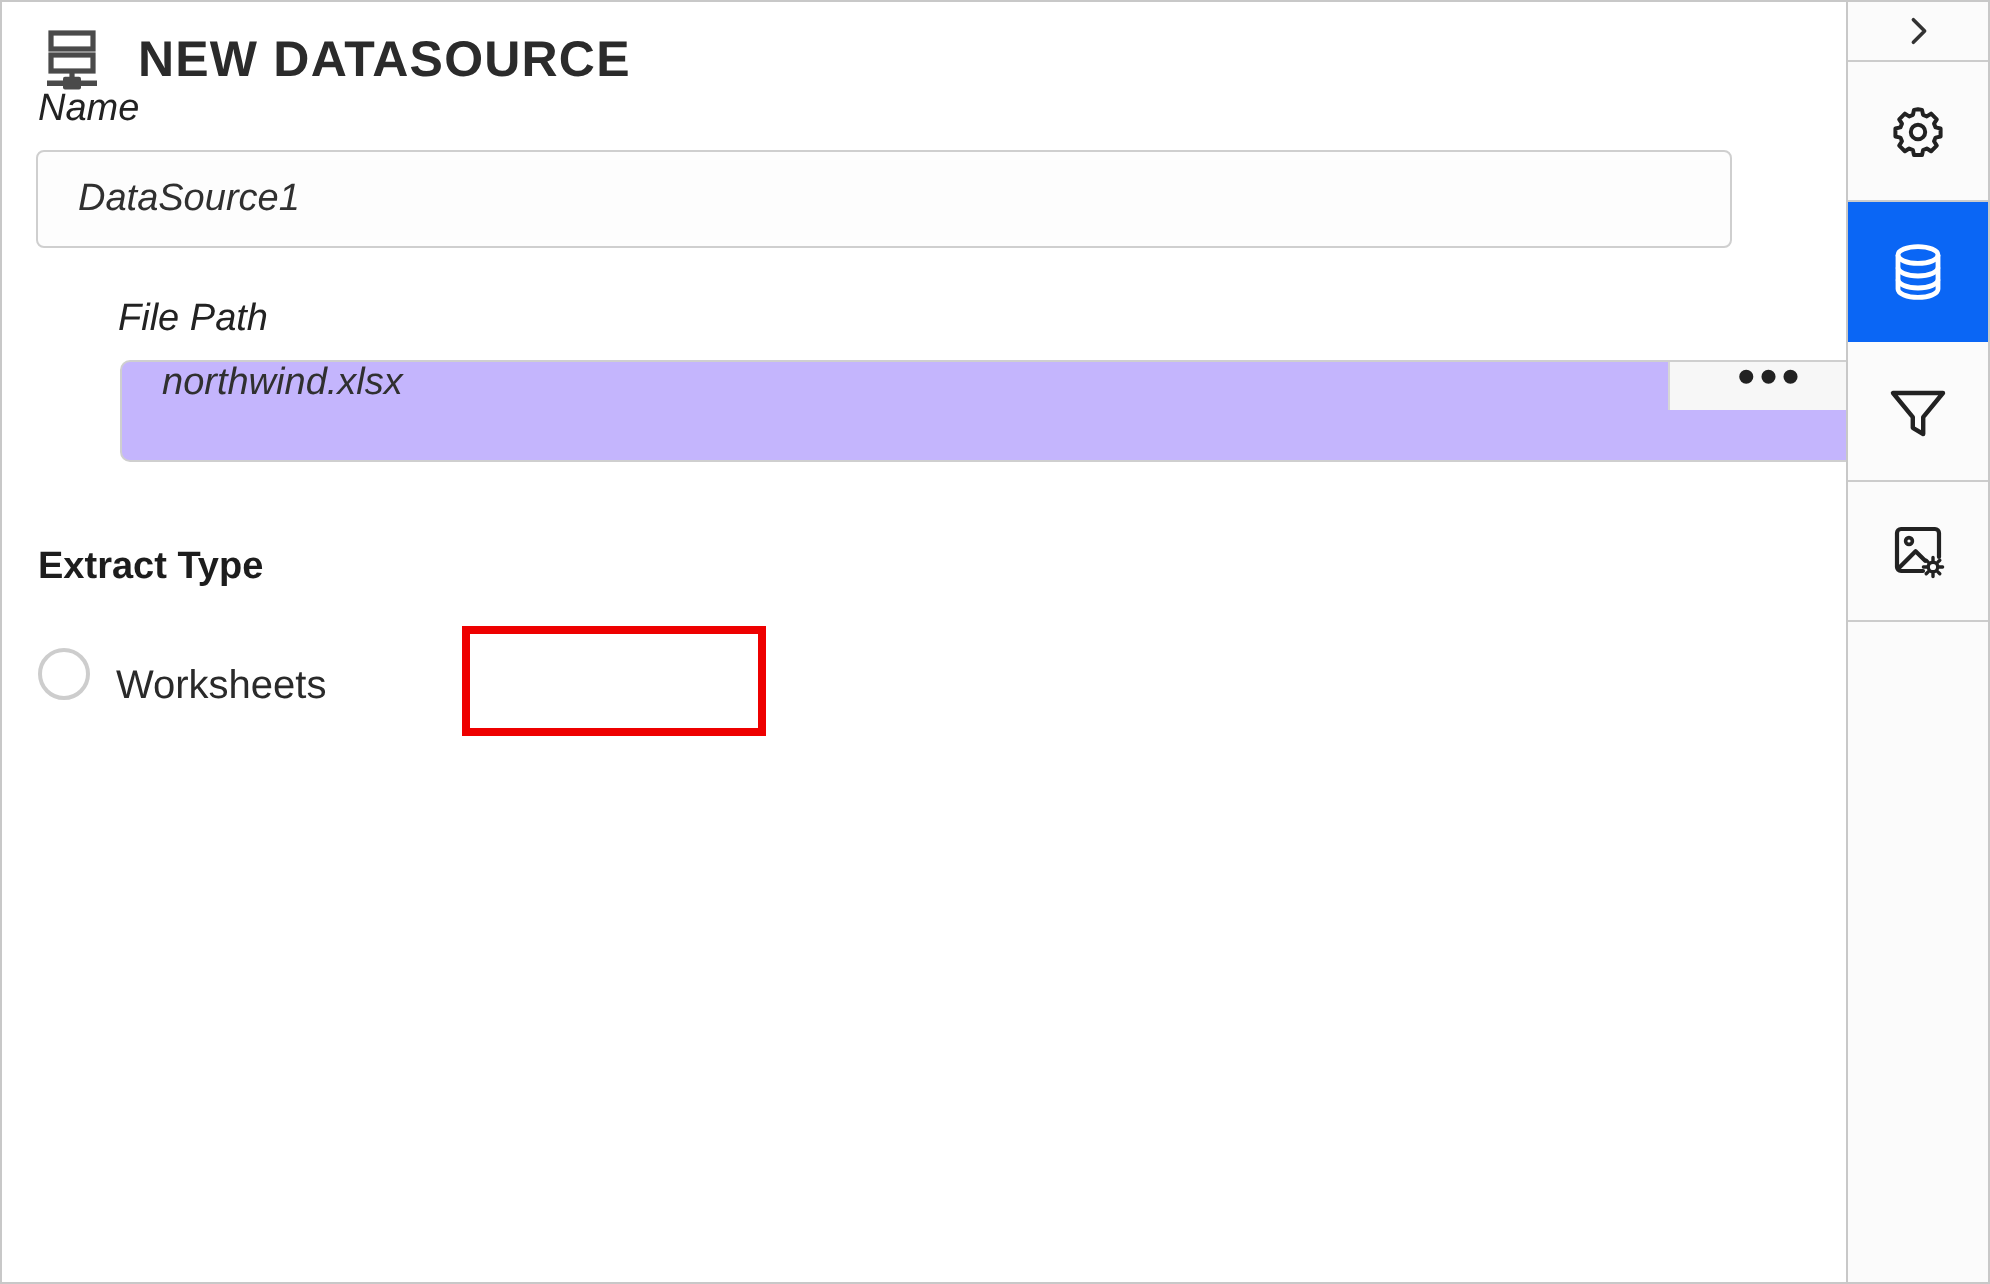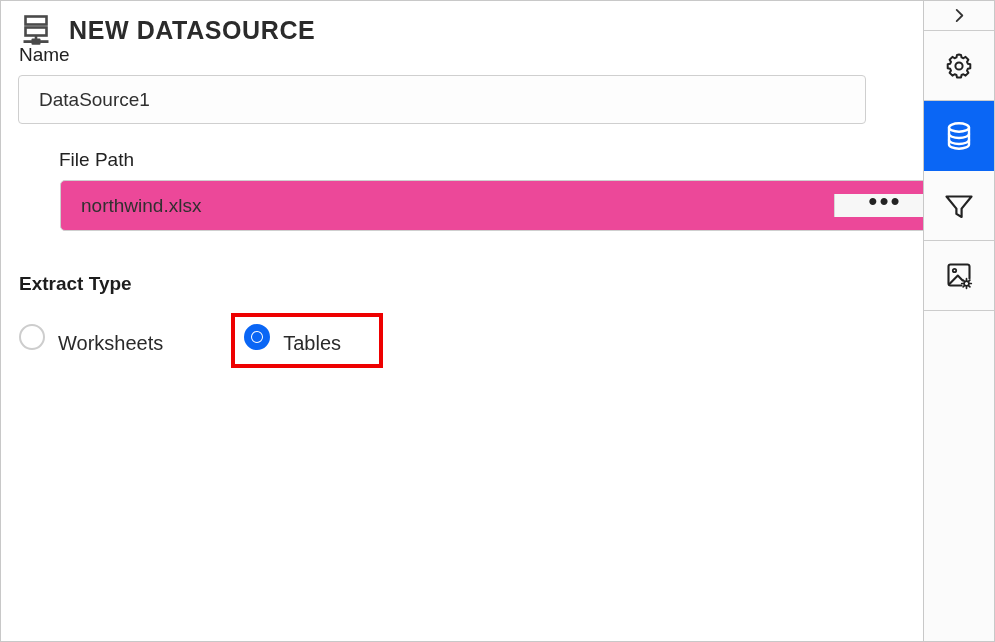--- a/index.html
+++ b/index.html
@@ -59,21 +59,21 @@
   }
 
   .field-label {
     font-size: 19px;
     color: #222222;
     font-weight: 400;
     padding: 0 0 0 18px;
     line-height: 1;
   }
 
-  .field-block { padding-top: 0; }
+  .field-block { padding-top: 0; font-style: italic; }
 
   .text-input {
     box-sizing: border-box;
     margin: 11px 0 0 17px;
     width: 848px;
     height: 49px;
     border: 1px solid #cfcfcf;
     border-radius: 4px;
     background: #fdfdfd;
     display: flex;
@@ -105,23 +105,23 @@
     flex: 0 0 24px;
   }
 
   .path-row {
     box-sizing: border-box;
     margin: 11px 0 0 19px;
     width: 876px;
     height: 51px;
     border: 1px solid #cfcfcf;
     border-radius: 5px;
-    background: #ec4899;
-    display: flex;
-    align-items: center;
+    background: #c4b5fd;
+    display: flex;
+    align-items: flex-start;
     overflow: hidden;
   }
   .path-value {
     flex: 1 1 auto;
     display: flex;
     align-items: center;
     padding: 0 20px;
     font-size: 19px;
     color: #303030;
     min-width: 0;
@@ -305,24 +305,20 @@
 
     <div>
       <div class="extract-label">Extract Type</div>
       <div class="radio-row">
 
         <div class="radio-option first">
           <span class="radio-circle"></span>
           <span class="radio-text">Worksheets</span>
         </div>
 
-        <div class="radio-option boxed">
-          <span class="radio-circle checked"></span>
-          <span class="radio-text">Tables</span>
-        </div>
 
         <div class="highlight-box"></div>
       </div>
     </div>
 
   </div>
 
   <div class="sidebar">
 
     <div class="side-tile collapse">

